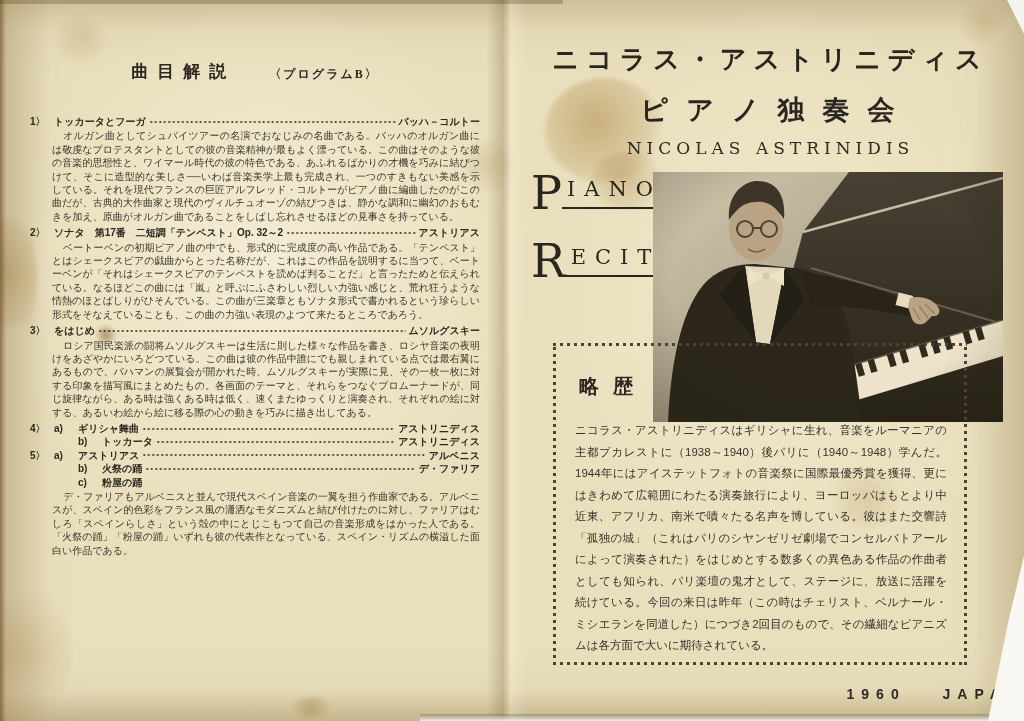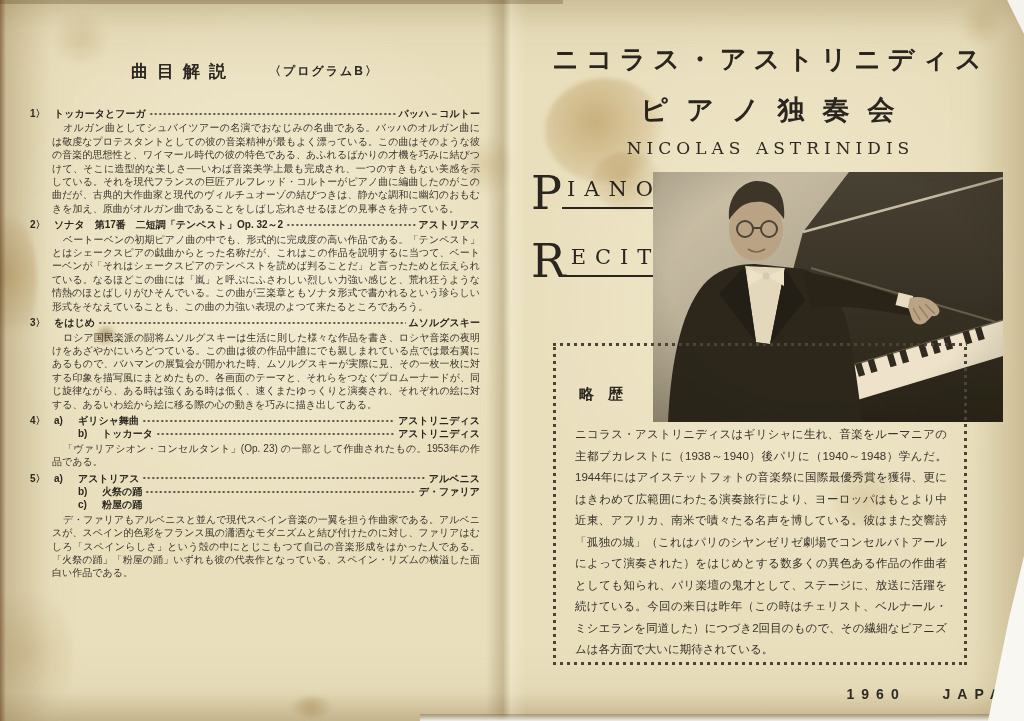--- a/index.html
+++ b/index.html
@@ -9,23 +9,23 @@
     background-image:
       radial-gradient(closest-side at 26% 38%, rgba(252,248,232,.55), transparent),
       radial-gradient(closest-side at 76% 42%, rgba(249,243,221,.45), transparent),
       linear-gradient(90deg, rgba(118,92,44,.20) 0%, transparent 5%, transparent 95%, rgba(118,92,44,.16) 100%),
       linear-gradient(0deg, rgba(118,92,44,.22) 0%, transparent 4%, transparent 96%, rgba(118,92,44,.12) 100%);
     box-shadow:inset 0 0 70px rgba(125,96,38,.28);}
   .fold{position:absolute;left:486px;top:0;width:40px;height:721px;pointer-events:none;
     background:linear-gradient(90deg, transparent, rgba(108,84,38,.26) 42%, rgba(255,250,234,.25) 62%, transparent);}
   
   .page-left{position:absolute;left:30px;top:60px;width:450px;}
-  .lp-header{display:flex;justify-content:center;align-items:center;gap:34px;margin-bottom:24px;}
+  .lp-header{display:flex;justify-content:center;align-items:flex-end;gap:34px;margin-bottom:32px;}
   .lp-title{font-size:17px;font-weight:bold;letter-spacing:9px;color:#2c2821;margin:0;}
-  .lp-program{font-size:12px;font-weight:bold;letter-spacing:2px;color:#2c2821;}
+  .lp-program{font-size:12px;font-weight:bold;letter-spacing:2px;color:#2c2821;font-family:Liberation Serif, serif;}
   .notes{font-size:10px;line-height:13.4px;}
   .note-title{display:flex;align-items:baseline;font-weight:bold;color:#2c2820;white-space:nowrap;}
   .note-title .num{width:24px;flex:0 0 auto;}
   .note-title .sub{width:24px;flex:0 0 auto;}
   .note-title.indent1{padding-left:48px;}
   .dots{flex:1 1 auto;min-width:16px;align-self:center;height:4px;margin:0 3px;
     background-image:radial-gradient(circle, rgba(62,56,44,.95) 0.9px, transparent 1.15px);
     background-size:4.5px 4px;background-repeat:repeat-x;background-position:left center;}
   .comp{flex:0 0 auto;}
   .note-body{margin:1px 0 3px 22px;text-indent:11px;text-align:justify;color:#3a352c;}
@@ -43,21 +43,21 @@
   .pr-rest{font-size:21px;line-height:21px;letter-spacing:9px;margin-top:7px;
     border-bottom:2px solid #2a261f;padding:0 10px 7px 5px;}
   .photo{position:absolute;left:148px;top:172px;width:350px;height:250px;filter:sepia(.18) contrast(.97);}
   .photo svg{display:block;width:100%;height:100%;}
   .bio-box{position:absolute;left:48px;top:343px;width:414px;height:322px;box-sizing:border-box;
     background:
       repeating-linear-gradient(90deg,#4a4336 0 3px,transparent 3px 7px) left top / 100% 3px no-repeat,
       repeating-linear-gradient(90deg,#4a4336 0 3px,transparent 3px 7px) left bottom / 100% 3px no-repeat,
       repeating-linear-gradient(0deg,#4a4336 0 3px,transparent 3px 7px) left top / 3px 100% no-repeat,
       repeating-linear-gradient(0deg,#4a4336 0 3px,transparent 3px 7px) right top / 3px 100% no-repeat;}
-  .bio-heading{margin:42px 0 0 26px;font-size:15px;font-weight:bold;letter-spacing:14px;color:#2c2821;}
+  .bio-heading{margin:30px 0 0 26px;font-size:20px;font-weight:bold;letter-spacing:14px;color:#2c2821;}
   .bio-text{margin:20px 20px 0 22px;font-size:11.5px;line-height:21.5px;text-align:justify;color:#37322a;}
   .r-footer{position:absolute;left:0;top:686px;width:100%;text-align:right;padding-left:30px;box-sizing:border-box;
     font-size:14px;font-weight:bold;letter-spacing:7px;color:#2e2a23;}
   .r-footer .fy{margin-right:26px;}
   
   .stain{position:absolute;border-radius:50%;pointer-events:none;mix-blend-mode:multiply;filter:blur(2px);}
   .st-strong{background:radial-gradient(circle at 42% 42%, rgba(172,126,46,.42), rgba(172,126,46,.16) 58%, transparent 76%);}
   .st-med{background:radial-gradient(circle at 45% 45%, rgba(168,124,48,.30), rgba(168,124,48,.10) 60%, transparent 78%);}
   .st-faint{background:radial-gradient(circle at 50% 50%, rgba(165,125,55,.18), transparent 72%);}
   .st-dot{background:radial-gradient(circle, rgba(120,84,30,.55), rgba(120,84,30,.15) 65%, transparent 80%);}
@@ -125,21 +125,20 @@
         </div>
       </div>
 
       <div>
         <div class="note-title indent1">
           <span class="sub">b)</span>
           <span>トッカータ</span>
           <span class="dots"></span>
           <span class="comp">アストリニディス</span>
         </div>
-        <p class="note-body">「ヴァリアシオン・コンセルタント」(Op. 23) の一部として作曲されたもの。1953年の作品である。</p>
       </div>
 
       <div>
         <div class="note-title">
           <span class="num">5〉</span>
           <span class="sub">a)</span>
           <span>アストリアス</span>
           <span class="dots"></span>
           <span class="comp">アルベニス</span>
         </div>

